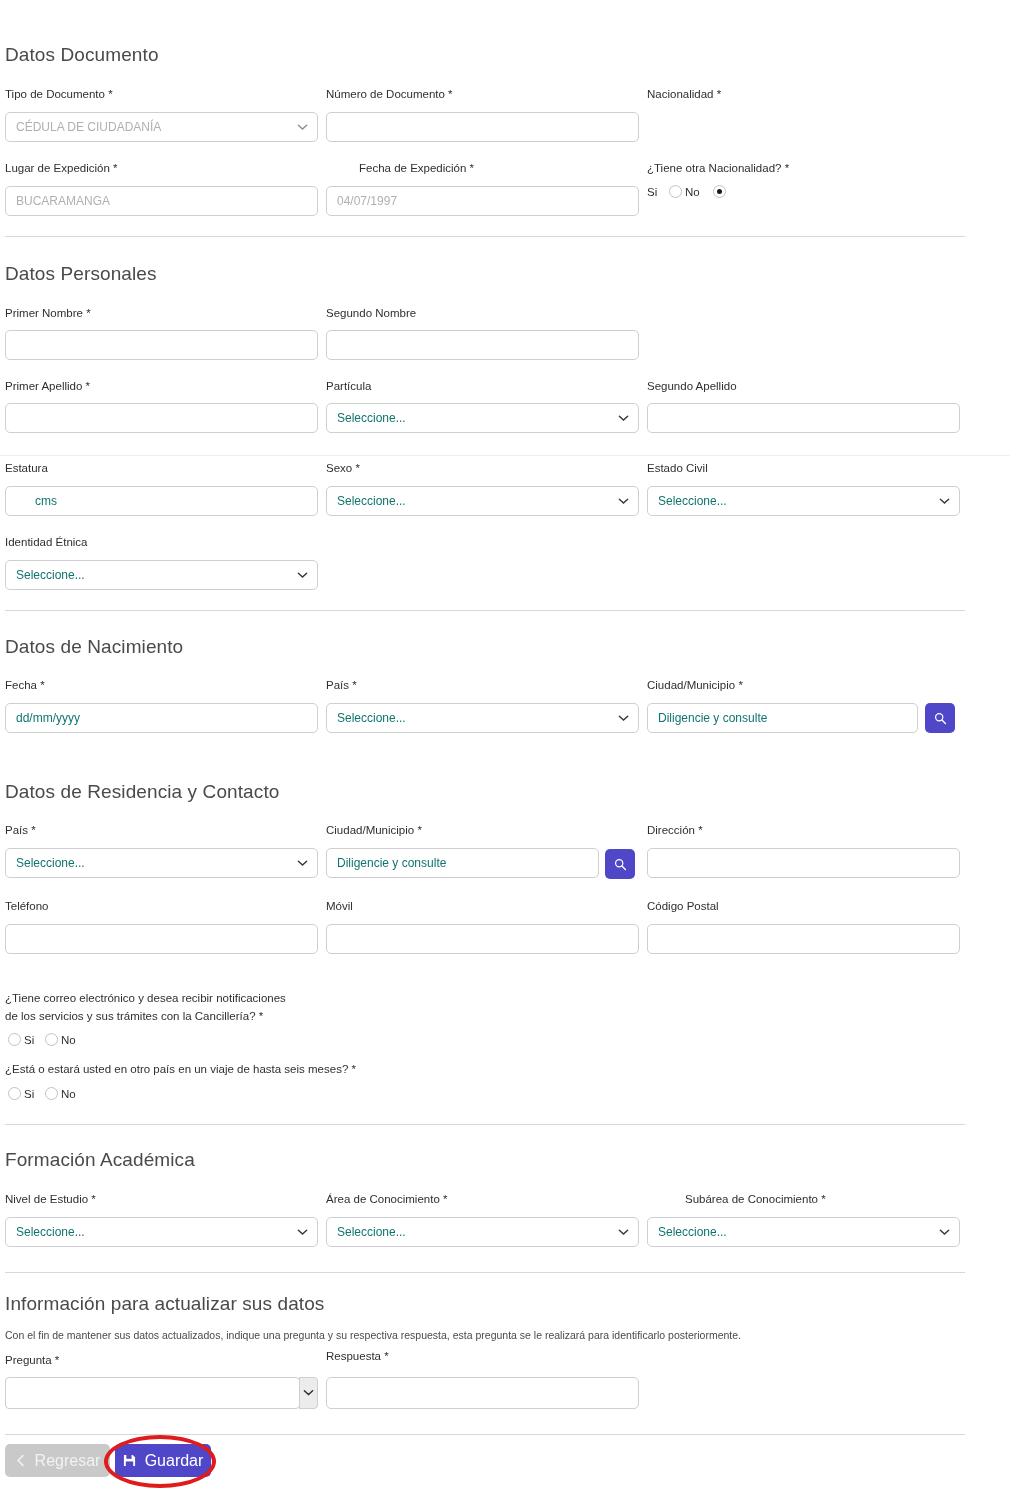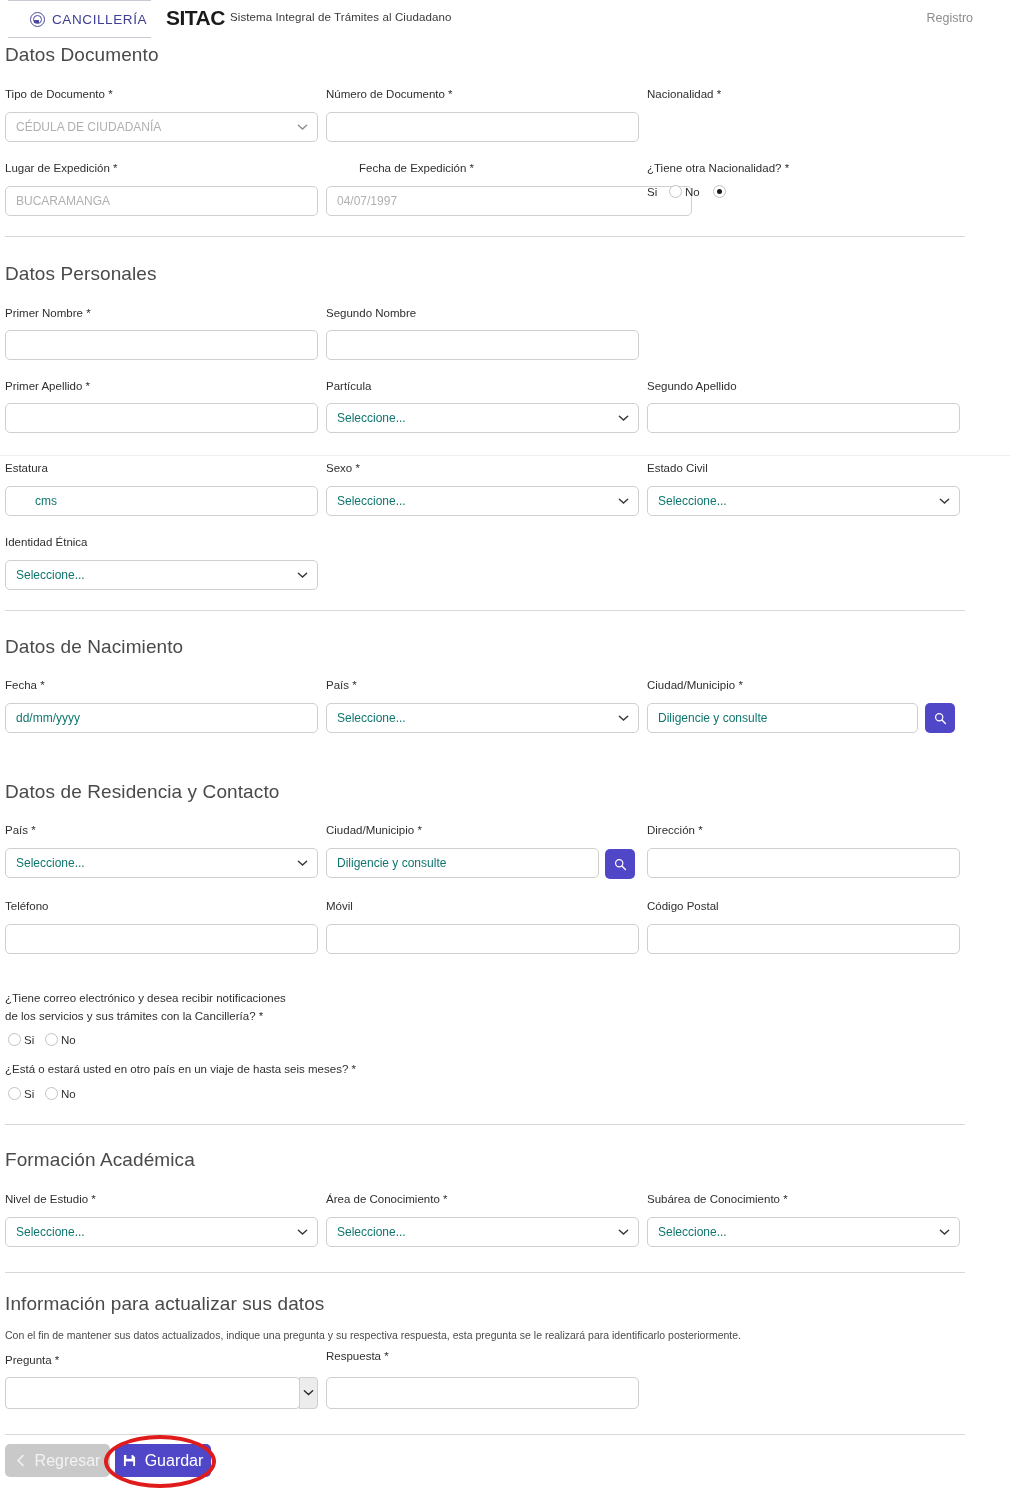--- a/index.html
+++ b/index.html
@@ -128,29 +128,20 @@
   .annot-ellipse {
     position: absolute; border: 4px solid #e01b1b; border-radius: 50%;
     pointer-events: none; background: transparent;
   }
 </style>
 </head>
 <body>
 
 <div class="page">
 
-  <div class="header">
-    <div class="logo-box">
-      <span class="emblem"></span>
-      <span class="logo-text">CANCILLERÍA</span>
-    </div>
-    <div class="sitac">SITAC</div>
-    <div class="sitac-sub">Sistema Integral de Trámites al Ciudadano</div>
-    <div class="registro">Registro</div>
-  </div>
 
   <div class="section-title" style="left:5px; top:44px;">Datos Documento</div>
 
   <div class="fld-label" style="left:5px; top:88px;">Tipo de Documento *</div>
   <div class="sel" style="left:5px; top:112px; width:313px;">
     <span class="light-val">CÉDULA DE CIUDADANÍA</span>
     <span class="chev">
         <svg width="11" height="11" viewBox="0 0 12 12">
           <path d="M1.5 4 L6 8.2 L10.5 4" fill="none" stroke="#8d8d8d" stroke-width="1.5" stroke-linecap="round"></path>
         </svg>
@@ -163,21 +154,21 @@
   </div>
 
   <div class="fld-label" style="left:647px; top:88px;">Nacionalidad *</div>
 
   <div class="fld-label" style="left:5px; top:162px;">Lugar de Expedición *</div>
   <div class="txt" style="left:5px; top:186px; width:313px;">
     <span class="light-val">BUCARAMANGA</span>
   </div>
 
   <div class="fld-label" style="left:326px; top:162px;margin-left:33px;">Fecha de Expedición *</div>
-  <div class="txt" style="left:326px; top:186px; width:366px;">
+  <div class="txt" style="left:326px; top:186px; width:313px;">
     <span class="light-val">04/07/1997</span>
   </div>
 
   <div class="fld-label" style="left:647px; top:162px;">¿Tiene otra Nacionalidad? *</div>
   <div class="radio-lbl" style="left:647px; top:186px;">Si</div>
   <div class="radio" style="left:669px; top:185px;"></div>
   <div class="radio-lbl" style="left:685px; top:186px;">No</div>
   <div class="radio checked" style="left:713px; top:185px;"></div>
 
   <div class="divider" style="top:236px;"></div>
@@ -358,21 +349,21 @@
   <div class="fld-label" style="left:326px; top:1193px;">Área de Conocimiento *</div>
   <div class="sel" style="left:326px; top:1217px; width:313px;">
     <span class="ph">Seleccione...</span>
     <span class="chev">
         <svg width="11" height="11" viewBox="0 0 12 12">
           <path d="M1.5 4 L6 8.2 L10.5 4" fill="none" stroke="#3a3a3a" stroke-width="1.6" stroke-linecap="round"></path>
         </svg>
       </span>
   </div>
 
-  <div class="fld-label" style="left:647px; top:1193px;">Subárea de Conocimiento *</div>
+  <div class="fld-label" style="left:685px; top:1193px;">Subárea de Conocimiento *</div>
   <div class="sel" style="left:647px; top:1217px; width:313px;">
     <span class="ph">Seleccione...</span>
     <span class="chev">
         <svg width="11" height="11" viewBox="0 0 12 12">
           <path d="M1.5 4 L6 8.2 L10.5 4" fill="none" stroke="#3a3a3a" stroke-width="1.6" stroke-linecap="round"></path>
         </svg>
       </span>
   </div>
 
   <div class="divider" style="top:1272px;"></div>

